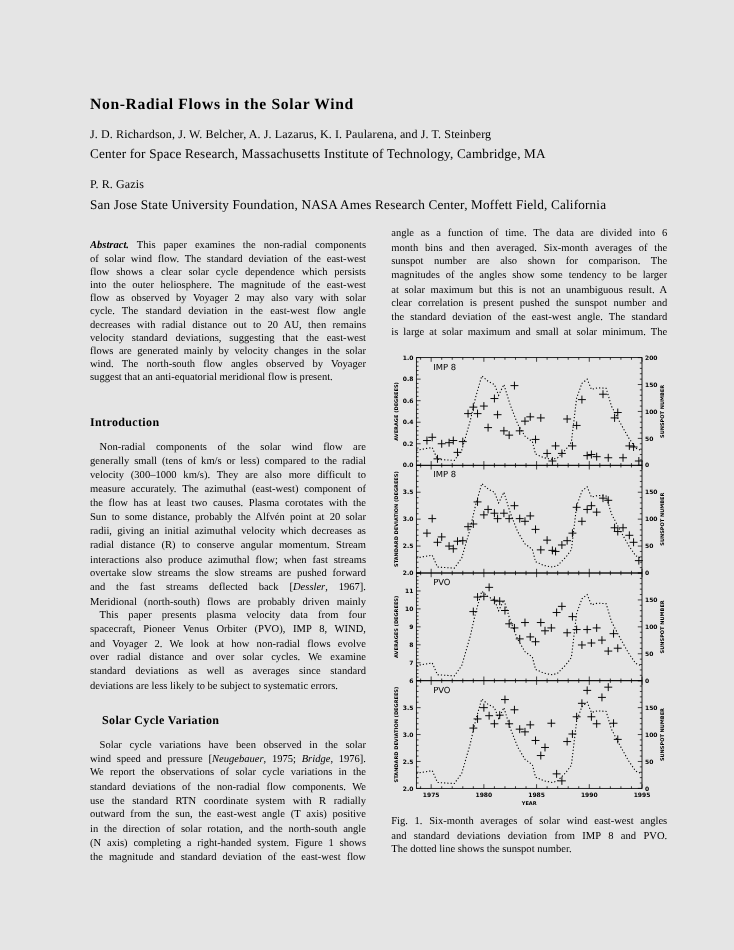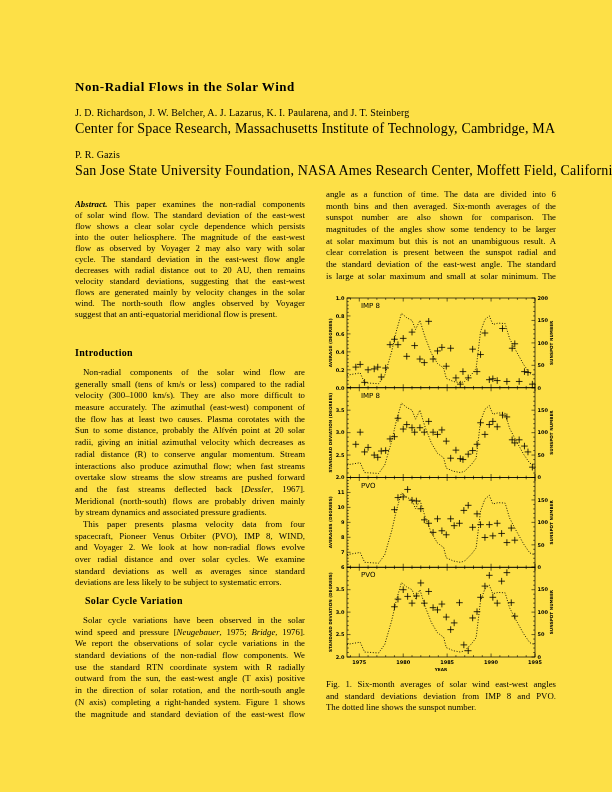--- a/index.html
+++ b/index.html
@@ -1,20 +1,20 @@
 <!DOCTYPE html>
 <html><head>
 <meta charset="utf-8">
 <style>
 html,body{margin:0;padding:0;background:#fff;}
-.page{position:relative;width:612px;height:792px;background:#fde047;overflow:hidden;font-family:"Liberation Serif",serif;color:#000;}
+.page{position:relative;width:612px;height:792px;background:#e5e5e5;overflow:hidden;font-family:"Liberation Serif",serif;color:#000;}
 .abs{position:absolute;white-space:nowrap;}
 .title{left:75px;top:79px;font-size:13px;line-height:16px;font-weight:bold;letter-spacing:0.55px;}
 .authors{left:75px;font-size:10px;line-height:12px;letter-spacing:0.1px;}
-.affil{left:75px;font-size:14px;line-height:10px;letter-spacing:0.15px;font-family:Liberation Serif, serif;}
+.affil{left:75px;font-size:11px;line-height:10px;letter-spacing:0.15px;font-family:Liberation Serif, serif;}
 .heading{font-size:10px;line-height:12px;font-weight:bold;letter-spacing:0.3px;}
 .col{position:absolute;width:230px;font-size:8.8px;}
 .ln{display:block;height:11.7px;line-height:11.7px;overflow:hidden;text-align:justify;text-align-last:justify;}
 .col.tight .ln{height:11.1px;line-height:11.1px;}
 .ln.last{text-align-last:left;}
 .ln.indent{text-indent:8px;}
 .it{font-style:italic;}
 .bd{font-weight:bold;font-style:italic;}
 #figure-svg{position:absolute;left:320px;top:290px;}
 #figure-svg text{font-family:"DejaVu Sans",sans-serif;fill:#000;}
@@ -55,21 +55,20 @@
         <div class="ln">velocity (300–1000 km/s). They are also more difficult to</div>
         <div class="ln">measure accurately. The azimuthal (east-west) component of</div>
         <div class="ln">the flow has at least two causes. Plasma corotates with the</div>
         <div class="ln">Sun to some distance, probably the Alfvén point at 20 solar</div>
         <div class="ln">radii, giving an initial azimuthal velocity which decreases as</div>
         <div class="ln">radial distance (R) to conserve angular momentum. Stream</div>
         <div class="ln">interactions also produce azimuthal flow; when fast streams</div>
         <div class="ln">overtake slow streams the slow streams are pushed forward</div>
         <div class="ln"><span>and the fast streams deflected back [</span><span class="it">Dessler</span><span>, 1967].</span></div>
         <div class="ln">Meridional (north-south) flows are probably driven mainly</div>
-        <div class="ln last">by stream dynamics and associated pressure gradients.</div>
       </div>
     <div>
         <div class="ln indent">This paper presents plasma velocity data from four</div>
         <div class="ln">spacecraft, Pioneer Venus Orbiter (PVO), IMP 8, WIND,</div>
         <div class="ln">and Voyager 2. We look at how non-radial flows evolve</div>
         <div class="ln">over radial distance and over solar cycles. We examine</div>
         <div class="ln">standard deviations as well as averages since standard</div>
         <div class="ln last">deviations are less likely to be subject to systematic errors.</div>
       </div>
   </div>
@@ -88,21 +87,21 @@
         <div class="ln">the magnitude and standard deviation of the east-west flow</div>
       </div>
   </div>
 
   <div class="col" style="left:326px;top:189px">
       <div class="ln">angle as a function of time. The data are divided into 6</div>
       <div class="ln">month bins and then averaged. Six-month averages of the</div>
       <div class="ln">sunspot number are also shown for comparison. The</div>
       <div class="ln">magnitudes of the angles show some tendency to be larger</div>
       <div class="ln">at solar maximum but this is not an unambiguous result. A</div>
-      <div class="ln">clear correlation is present between the sunspot radial and</div>
+      <div class="ln">clear correlation is present pushed the sunspot number and</div>
       <div class="ln">the standard deviation of the east-west angle. The standard</div>
       <div class="ln">is large at solar maximum and small at solar minimum. The</div>
     </div>
 
   <svg id="figure-svg" width="240" height="392" viewBox="320 290 240 392">
       <g>
         <rect x="347" y="298" width="188" height="89.75" fill="none" stroke="#000" stroke-width="0.7"></rect>
         <line x1="350.51401869158957" y1="387.75" x2="350.51401869158957" y2="385.95" stroke="#000" stroke-width="0.6"></line>
         <line x1="350.51401869158957" y1="298" x2="350.51401869158957" y2="299.8" stroke="#000" stroke-width="0.6"></line>
         <line x1="359.2990654205615" y1="387.75" x2="359.2990654205615" y2="384.25" stroke="#000" stroke-width="0.6"></line>

